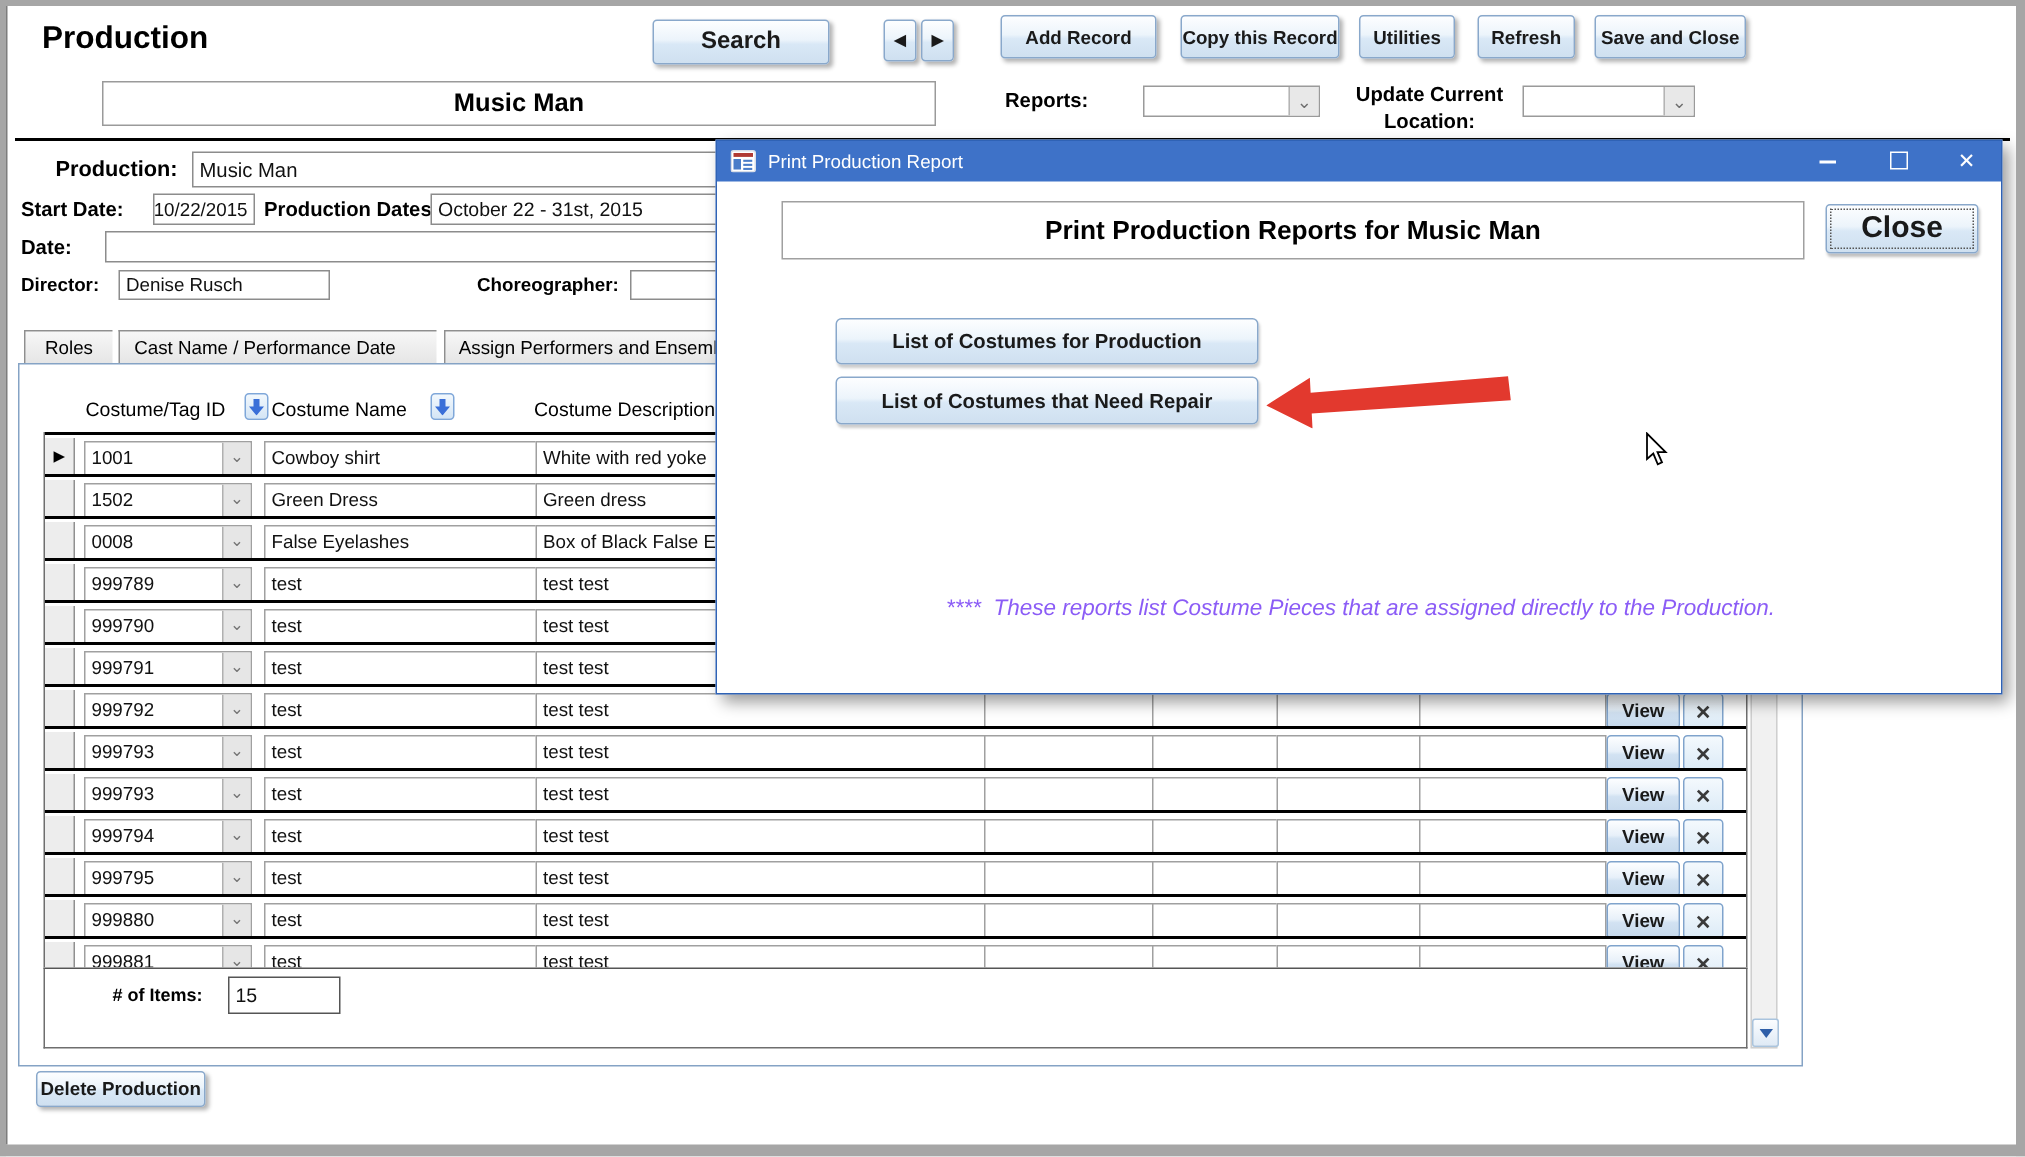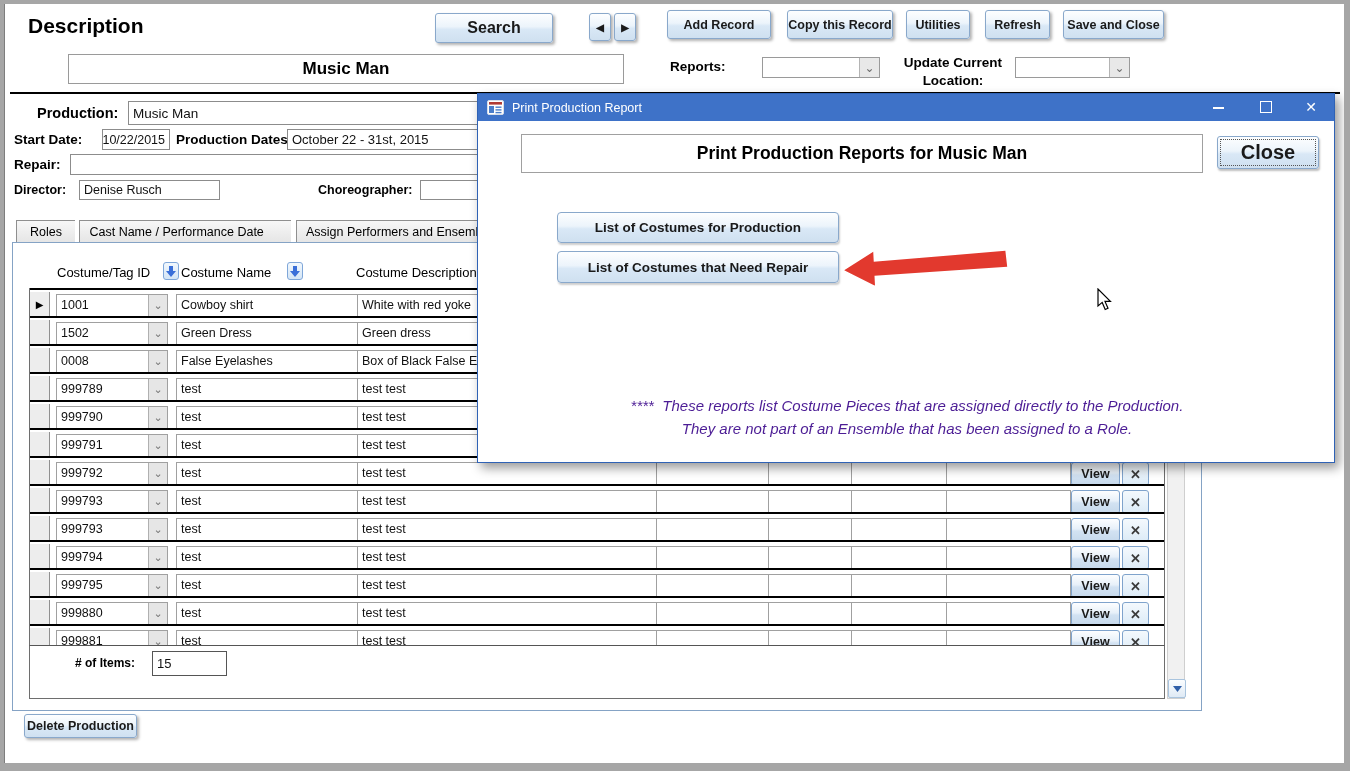--- a/index.html
+++ b/index.html
@@ -60,30 +60,30 @@
   .sb-track{background:#f1f1f1;border:1px solid #cfcfcf;}
   .sb-btn{position:absolute;left:0;bottom:0;width:16px;height:17px;border-radius:2px;
         background:linear-gradient(180deg,#fbfdff,#dfeaf5);border:1px solid #a9c4de;
         display:flex;align-items:center;justify-content:center;}
   
   #dialog{background:#fff;border:1px solid #2f62b5;box-shadow:4px 5px 10px rgba(0,0,0,0.40);z-index:50;}
   #dialog-titlebar{position:absolute;left:0;top:0;right:0;height:27px;background:#3e72c8;
         display:flex;align-items:center;}
   .dlg-title{color:#fff;font-size:12.5px;margin-left:8px;}
   .winctl{position:absolute;color:#fff;display:flex;align-items:center;justify-content:center;}
-  .note-italic{font-style:italic;font-size:15px;color:#4c1d95;text-align:center;white-space:pre-wrap;}
+  .note-italic{font-style:italic;font-size:15px;color:#8b5cf6;text-align:center;white-space:pre-wrap;}
   .hdr-lbl{font-size:13px;color:#000;white-space:nowrap;}
   #cursor{z-index:100;pointer-events:none;}
 </style>
 </head>
 <body>
 
 <div id="screen">
 
-  <div class="abs lbl" style="left:28px;top:14px;font-size:21px;">Description</div>
+  <div class="abs lbl" style="left:28px;top:14px;font-size:21px;">Production</div>
 
   <div class="abs btn shadowed" style="left:435px;top:13px;width:118px;height:30px;font-size:16px;">Search</div>
 
   <div class="abs btn shadowed" style="left:589px;top:13px;width:22px;height:28px;font-size:10px;">
       <span>◀</span>
     </div>
   <div class="abs btn shadowed" style="left:614px;top:13px;width:22px;height:28px;font-size:10px;">
       <span>▶</span>
     </div>
 
@@ -110,21 +110,21 @@
   <div class="abs" style="left:10px;top:92px;width:1330px;height:2px;background:#000;"></div>
 
   <div class="abs lbl" style="left:37px;top:105px;font-size:14.5px;">Production:</div>
   <div class="abs tbx" style="left:128px;top:101px;width:722px;height:24px;font-size:13.5px;">Music Man</div>
 
   <div class="abs lbl" style="left:14px;top:132px;font-size:13.5px;text-align:right;">Start Date:</div>
   <div class="abs tbx" style="left:102px;top:129px;width:68px;height:21px;font-size:12.5px;justify-content:flex-end;">10/22/2015</div>
   <div class="abs lbl" style="left:176px;top:132px;font-size:13.5px;">Production Dates :</div>
   <div class="abs tbx" style="left:287px;top:129px;width:562px;height:21px;font-size:13px;">October 22 - 31st, 2015</div>
 
-  <div class="abs lbl" style="left:14px;top:157px;font-size:13.5px;">Repair:</div>
+  <div class="abs lbl" style="left:14px;top:157px;font-size:13.5px;">Date:</div>
   <div class="abs tbx" style="left:70px;top:154px;width:780px;height:21px;"></div>
 
   <div class="abs lbl" style="left:14px;top:183px;font-size:12.5px;">Director:</div>
   <div class="abs tbx" style="left:79px;top:180px;width:141px;height:20px;font-size:12.5px;">Denise Rusch</div>
   <div class="abs lbl" style="left:318px;top:183px;font-size:12.5px;">Choreographer:</div>
   <div class="abs tbx" style="left:420px;top:180px;width:430px;height:20px;"></div>
 
   <div class="abs" style="left:16px;top:220px;height:23px;white-space:nowrap;">
     <div class="tab" style="width:40px;text-align:center;">Roles</div>
     <div class="tab" style="width:193px;">Cast Name / Performance Date</div>
@@ -410,21 +410,20 @@
     <div class="abs btn" style="left:739px;top:42px;width:102px;height:33px;font-size:20px;outline:1px dotted #555;outline-offset:-4px;box-shadow:1px 2px 2px rgba(0,0,0,0.25);">Close</div>
 
     <div class="abs btn" style="left:79px;top:157px;width:282px;height:32px;font-size:13.5px;border-radius:4px;box-shadow:1px 2px 2px rgba(0,0,0,0.2);">List of Costumes that Need Repair</div>
     <div class="abs btn" style="left:79px;top:118px;width:282px;height:31px;font-size:13.5px;border-radius:4px;box-shadow:1px 2px 2px rgba(0,0,0,0.2);">List of Costumes for Production</div>
 
     <svg class="abs" style="left:366px;top:153px;transform:rotate(-3deg);" width="165" height="36" viewBox="0 0 165 36">
       <polygon points="0,19 30,2 30,12 162,8 163,24 30,26 30,36" fill="#e2392e"></polygon>
     </svg>
 
     <div class="abs note-italic" style="left:40px;top:303px;width:778px;">****  These reports list Costume Pieces that are assigned directly to the Production.</div>
-    <div class="abs note-italic" style="left:40px;top:326px;width:778px;">They are not part of an Ensemble that has been assigned to a Role.</div>
   </div>
 
   <svg id="cursor" class="abs" style="left:1097px;top:288px;" width="16" height="24" viewBox="0 0 16 24">
     <polygon points="1,1 1,18 5.2,14.4 8.2,21.5 11,20.2 8,13.4 13.4,13.4" fill="#ffffff" stroke="#000000" stroke-width="1.2"></polygon>
   </svg>
 
   <div class="abs frame" style="left:0;top:0;width:1350px;height:4px;"></div>
   <div class="abs frame" style="left:0;top:0;width:4px;height:771px;"></div>
   <div class="abs frame-inner" style="left:4px;top:4px;width:1px;height:759px;"></div>
   <div class="abs frame" style="left:1344px;top:0;width:6px;height:771px;"></div>

